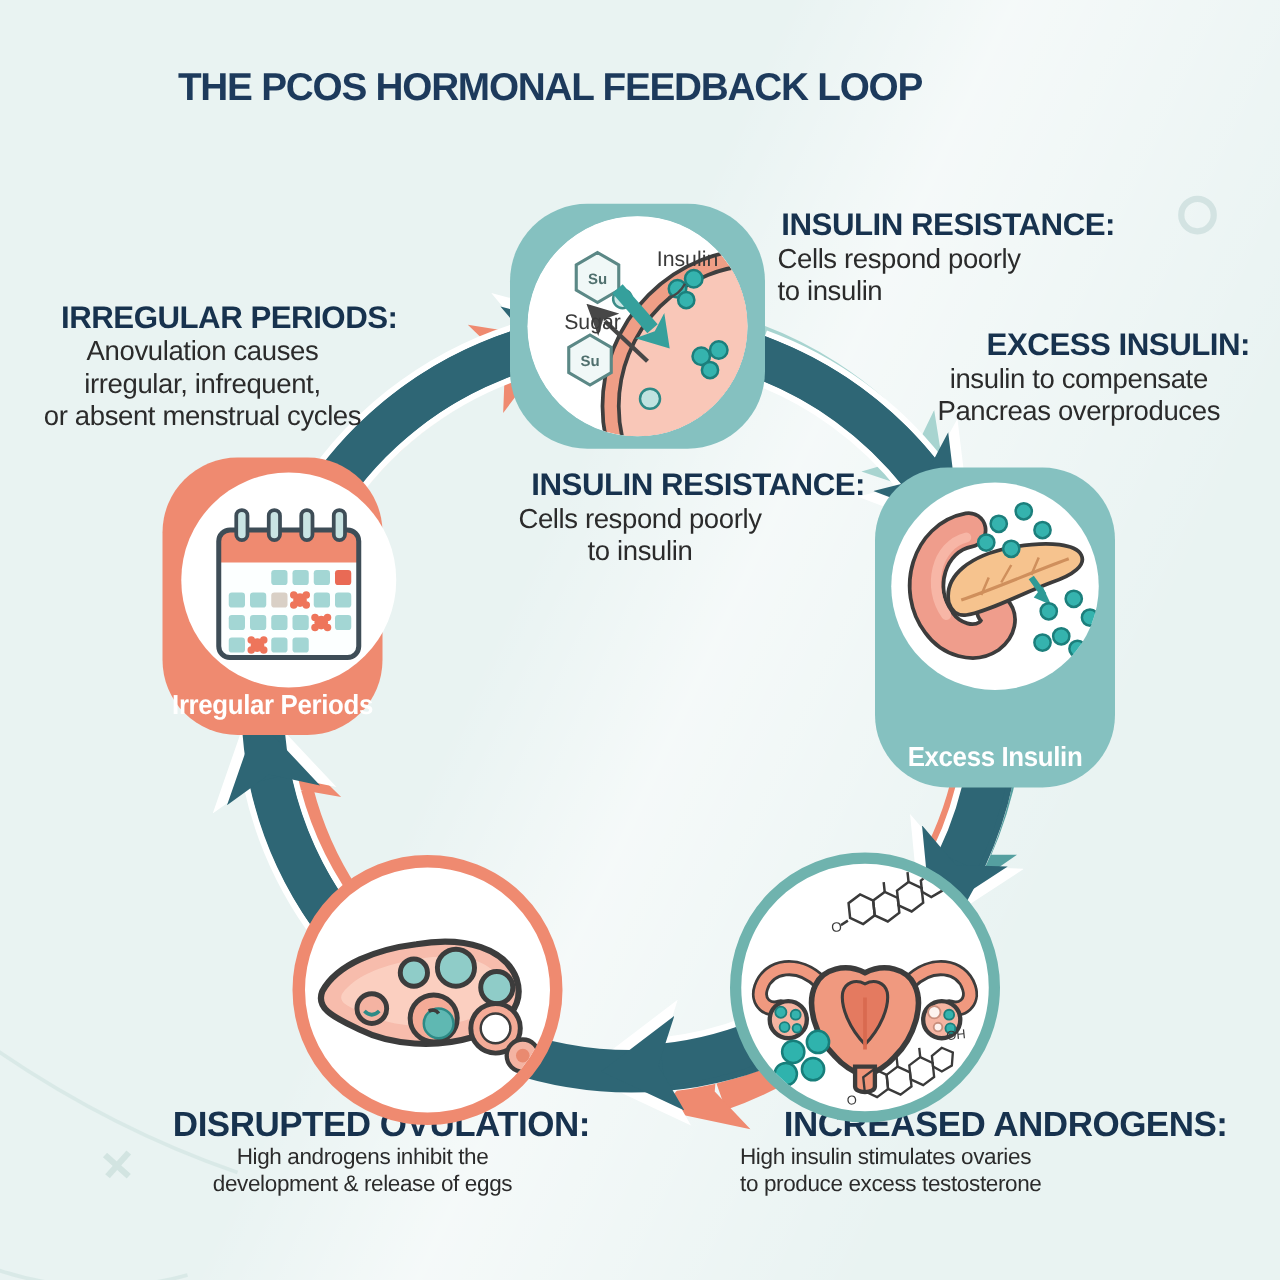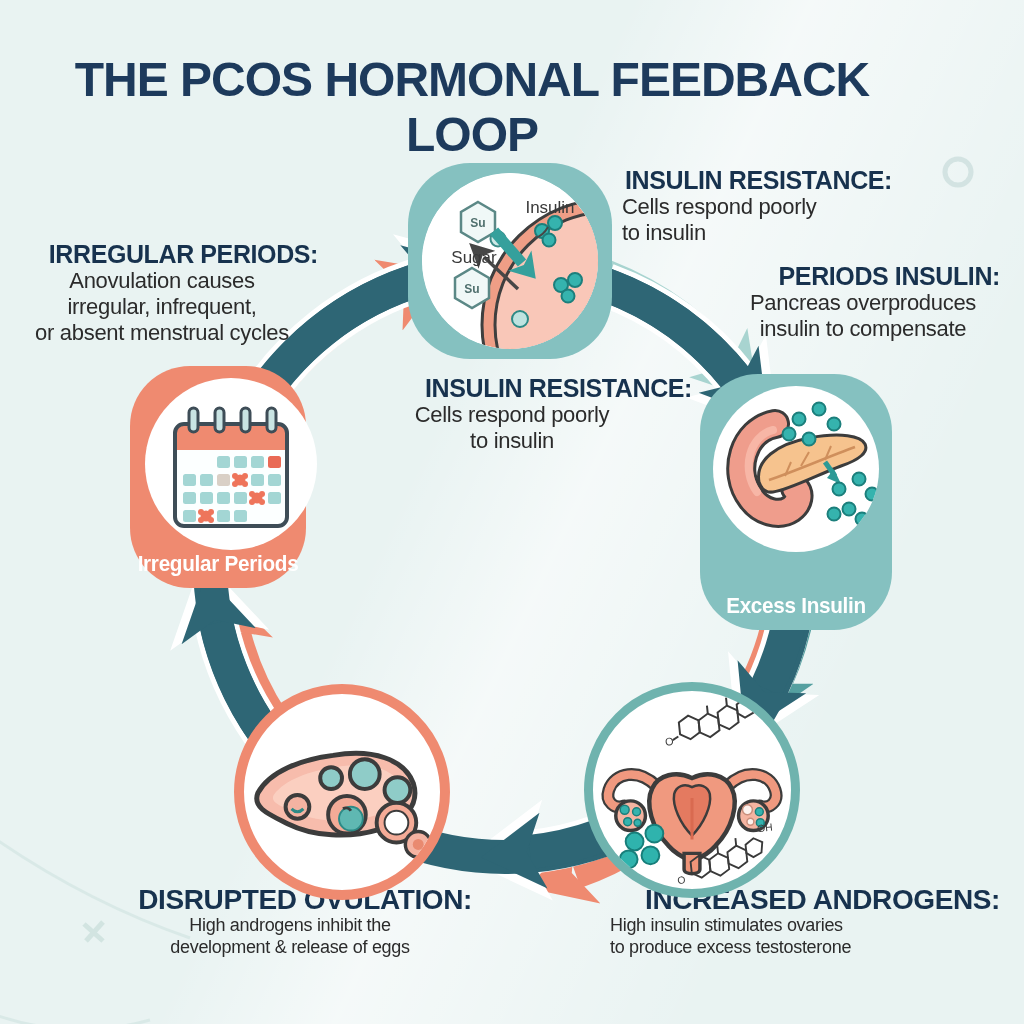--- a/index.html
+++ b/index.html
@@ -8,21 +8,21 @@
     background:#e9f3f2;
     font-family:"Liberation Sans","DejaVu Sans",sans-serif;
   }
   .sheen{
     position:absolute;inset:0;pointer-events:none;
     background:linear-gradient(115deg,rgba(255,255,255,0) 42%,rgba(255,255,255,.55) 54%,rgba(255,255,255,0) 78%);
   }
   .arrows{position:absolute;left:0;top:0;}
   .title{
     position:absolute;top:52px;left:0;width:880px;margin:0;text-align:center;
-    font-size:48px;font-weight:bold;letter-spacing:-1px;color:#1d3a5c;padding-left:32px;
+    font-size:31px;font-weight:bold;letter-spacing:-1px;color:#1d3a5c;
   }
   .callout{position:absolute;color:#2b2b2b;}
   .callout .co-h{font-weight:bold;color:#17324e;font-size:25px;letter-spacing:-.4px;line-height:1.12;margin:0;text-align:right;}
   .callout .co-l{font-size:22px;letter-spacing:-.3px;line-height:1.18;margin:0;}
   .callout.big .co-h{font-size:28px;}
   .callout.big .co-l{font-size:18px;}
   .center{text-align:center;}
   .leftal{text-align:left;}
   .badge{position:absolute;}
   .badge-bg{position:absolute;inset:0;}
@@ -104,23 +104,23 @@
 
   <h1 class="title">THE PCOS HORMONAL FEEDBACK LOOP</h1>
 
   <div class="callout leftal" style="left:622px;top:166px;width:270px;">
     <div class="co-h">INSULIN RESISTANCE:</div>
     <div class="co-l">Cells respond poorly</div>
     <div class="co-l">to insulin</div>
   </div>
 
   <div class="callout center" style="left:726px;top:262px;width:274px;">
-    <div class="co-h">PERIODS INSULIN:</div>
+    <div class="co-h">EXCESS INSULIN:</div>
+    <div class="co-l">insulin to compensate</div>
     <div class="co-l">Pancreas overproduces</div>
-    <div class="co-l">insulin to compensate</div>
   </div>
 
   <div class="callout center" style="left:6px;top:240px;width:312px;">
     <div class="co-h">IRREGULAR PERIODS:</div>
     <div class="co-l">Anovulation causes</div>
     <div class="co-l">irregular, infrequent,</div>
     <div class="co-l">or absent menstrual cycles</div>
   </div>
 
   <div class="callout center" style="left:332px;top:374px;width:360px;">
@@ -128,21 +128,21 @@
     <div class="co-l">Cells respond poorly</div>
     <div class="co-l">to insulin</div>
   </div>
 
   <div class="callout big center" style="left:108px;top:884px;width:364px;">
     <div class="co-h">DISRUPTED OVULATION:</div>
     <div class="co-l">High androgens inhibit the</div>
     <div class="co-l">development &amp; release of eggs</div>
   </div>
 
-  <div class="callout big leftal" style="left:610px;top:884px;width:390px;">
+  <div class="callout big leftal" style="left:592px;top:884px;width:390px;">
     <div class="co-h">INCREASED ANDROGENS:</div>
     <div class="co-l">High insulin stimulates ovaries</div>
     <div class="co-l">to produce excess testosterone</div>
   </div>
 
   <div class="badge" style="left:408px;top:163px;width:204px;height:196px;">
     <div class="badge-bg teal-bg"></div>
     <div class="badge-circle" style="left:14px;top:10px;width:176px;height:176px;">
       <svg class="icon-svg" viewBox="0 0 176 176">
         <defs>

